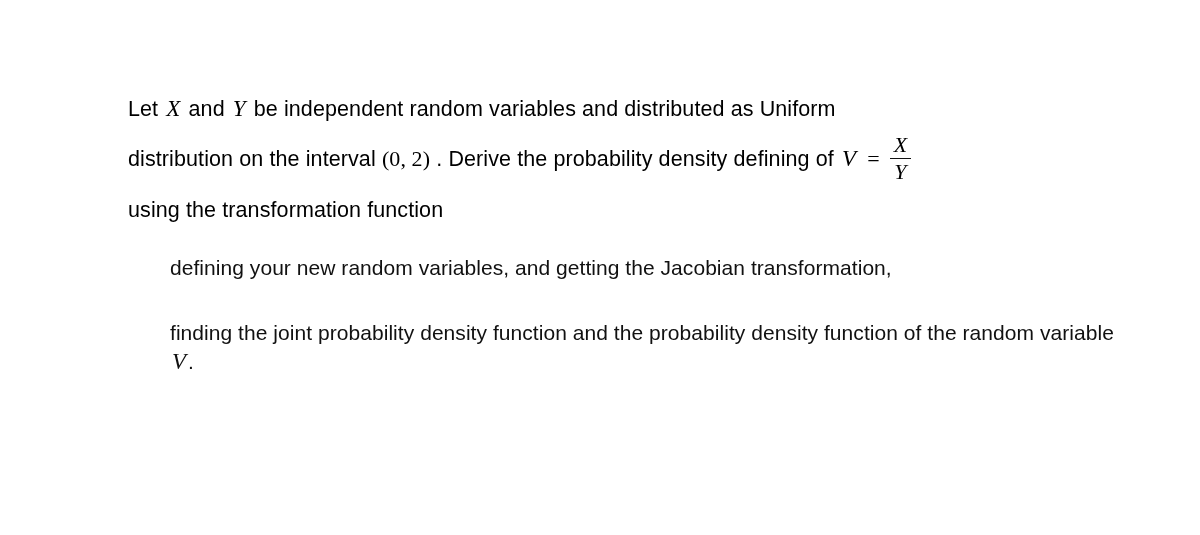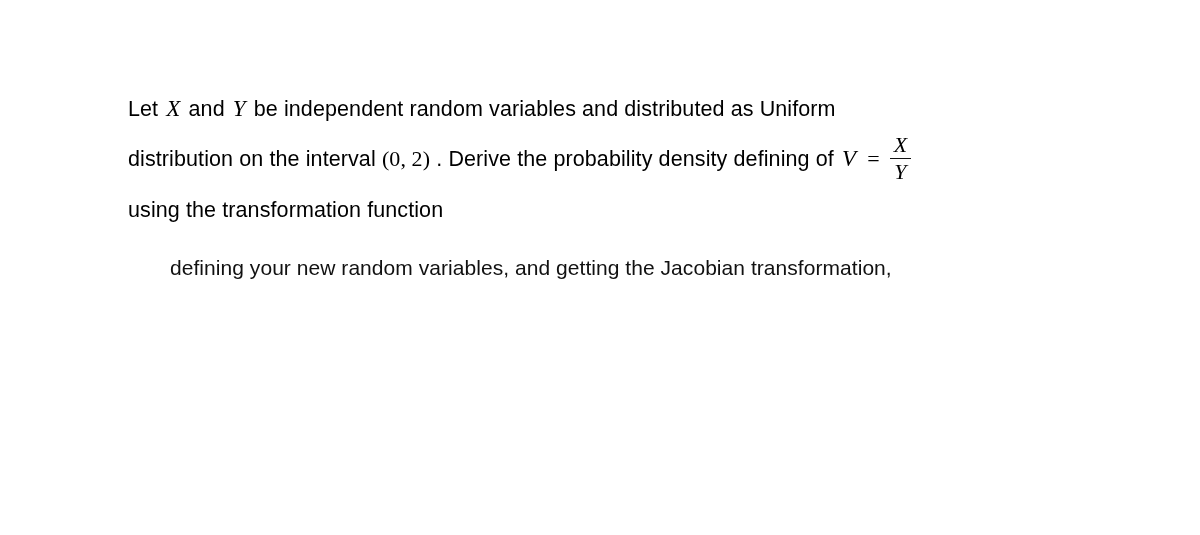--- a/index.html
+++ b/index.html
@@ -139,16 +139,20 @@
 
     <div class="main-line">using the transformation function</div>
 
   </div>
 
   <div class="sub-items">
 
     <div class="sub-item nowrap">defining your new random variables, and getting the Jacobian transformation,</div>
 
 
+    <div class="sub-item wrap">
+      <span>finding the joint probability density function and the probability density function of the random variable</span>
+      <span class="mathvar">V</span><span>.</span>
+    </div>
 
   </div>
 
 </div>
 
 </body></html>

